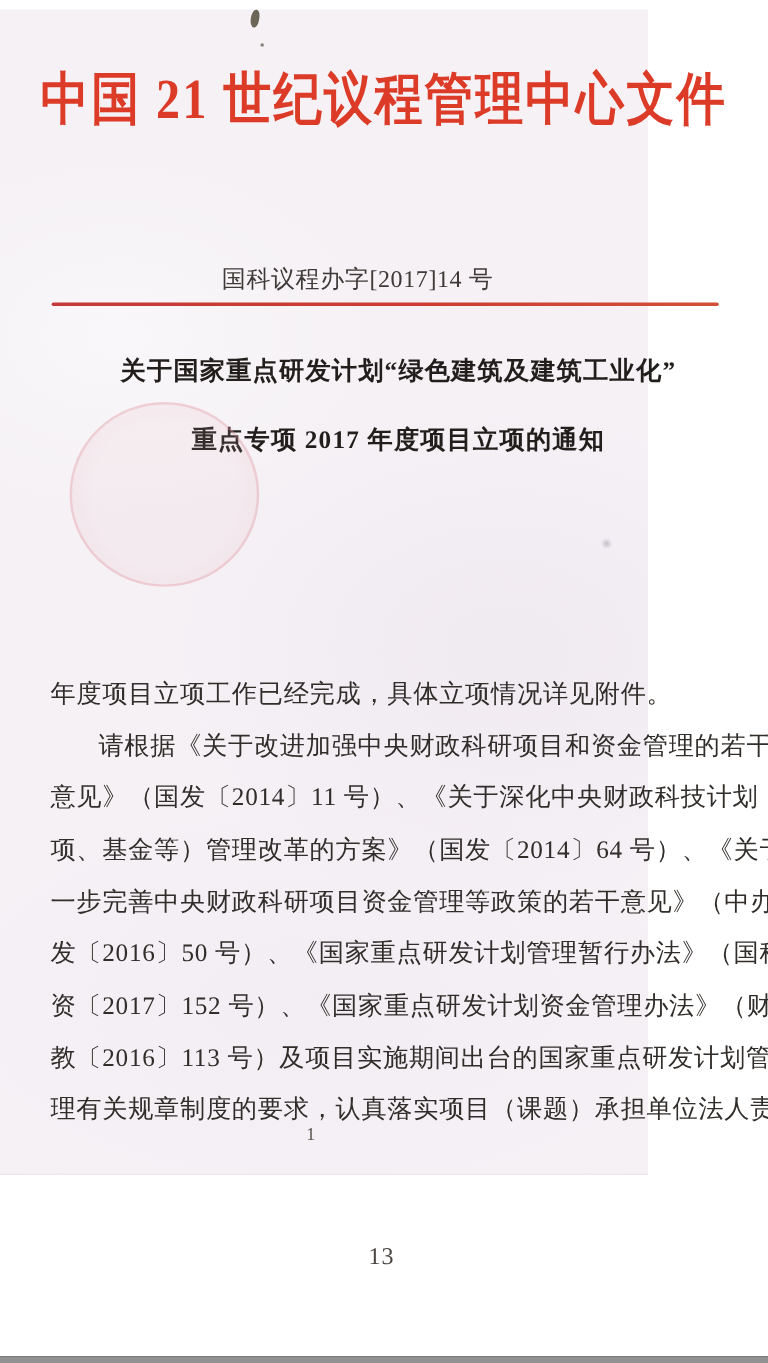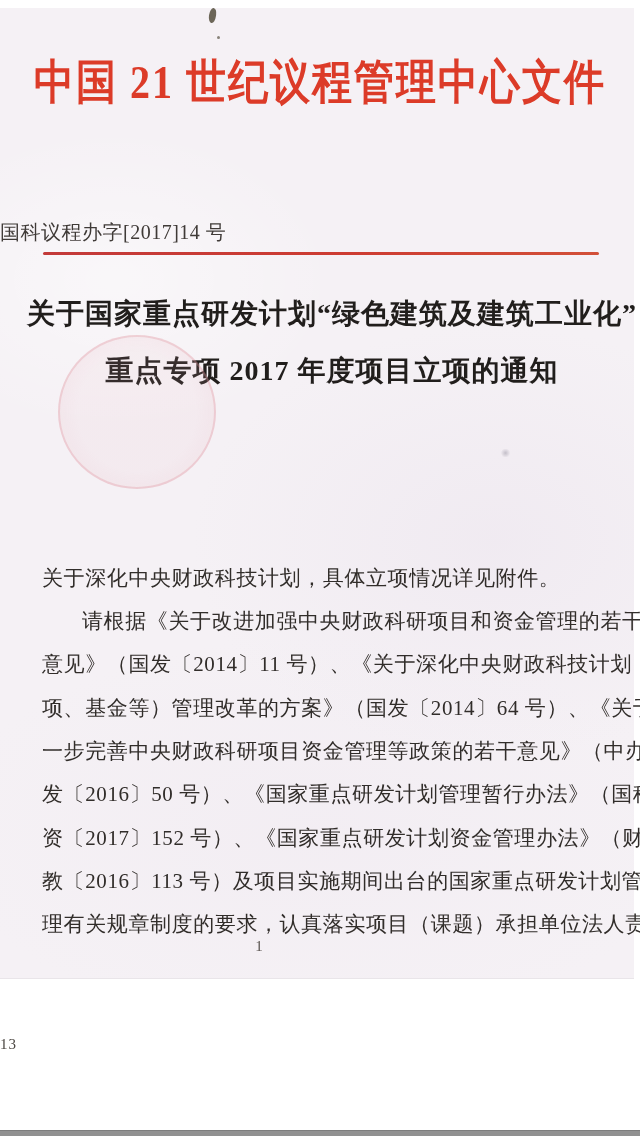--- a/index.html
+++ b/index.html
@@ -7,21 +7,21 @@
     width:640px;height:1136px;
     background:#ffffff;
     position:relative;
     overflow:hidden;
     font-family:"Liberation Serif","DejaVu Serif",serif;
   }
   .screen{position:absolute;inset:0;}
 
   
   .scan{
-    position:absolute;left:0;top:8px;width:634px;height:970px;
+    position:absolute;left:0;top:8px;width:540px;height:970px;
     background:
       radial-gradient(ellipse 320px 220px at 18% 28%, rgba(255,255,255,0.45), transparent 70%),
       radial-gradient(ellipse 420px 300px at 78% 55%, rgba(236,229,238,0.55), transparent 72%),
       radial-gradient(ellipse 500px 260px at 50% 85%, rgba(240,234,241,0.5), transparent 75%),
       #f5f1f5;
     border-bottom:1px solid #e9e5e9;
   }
 
   
   .letterhead{
@@ -31,40 +31,40 @@
     font-weight:700;
     font-size:40px;
     letter-spacing:2px;
     white-space:nowrap;
     transform:scaleY(1.18);
     transform-origin:top center;
   }
 
   .docnum{
     position:absolute;left:0;top:211px;width:596px;
-    text-align:left;
+    text-align:center;
     color:#3f3a37;
     font-size:20px;
     letter-spacing:0.5px;
     white-space:nowrap;
   }
 
   .redline{
     position:absolute;left:43px;top:244px;width:556px;height:3px;
     background:linear-gradient(90deg,#c33a3a 0%,#cd3c32 55%,#d25038 100%);
     border-radius:2px;
   }
 
   
   .title{
     position:absolute;left:24px;width:616px;
     text-align:center;
     color:#211e1c;
     font-weight:700;
-    font-size:28px;
+    font-size:21px;
     letter-spacing:1px;
     white-space:nowrap;
   }
   .title.l1{top:287px;}
   .title.l2{top:344px;}
 
   
   .seal{
     position:absolute;left:58px;top:327px;width:154px;height:150px;
     border:2px solid rgba(221,142,152,0.30);
@@ -104,23 +104,25 @@
     border-radius:50%;
   }
   .faint-mark{
     position:absolute;left:500px;top:441px;width:11px;height:8px;
     background:radial-gradient(circle, rgba(140,135,150,0.45), transparent 70%);
   }
 
   
   .pagenum-outer{
     position:absolute;left:0;top:1036px;width:596px;
+    text-align:center;
     color:#4a4540;
-    font-size:15px;
+    font-size:20px;
     letter-spacing:1px;
+    padding-left:20px;
   }
   .bottom-bar{
     position:absolute;left:0;top:1130px;width:640px;height:6px;
     background:#919191;
     border-top:1px solid #7d7d7d;
   }
 </style>
 </head>
 <body>
 
@@ -137,21 +139,21 @@
 
     <div class="redline"></div>
 
     <div class="title l1">关于国家重点研发计划“绿色建筑及建筑工业化”</div>
     <div class="title l2">重点专项 2017 年度项目立项的通知</div>
 
     <div class="seal"></div>
     <div class="faint-mark"></div>
 
 
-    <div class="bline lm" style="top:558px">关于深化中央财政科技计划，具体立项情况详见附件。</div>
+    <div class="bline lm" style="top:558px">年度项目立项工作已经完成，具体立项情况详见附件。</div>
 
     <div class="bline ind" style="top:601px">请根据《关于改进加强中央财政科研项目和资金管理的若干</div>
     <div class="bline lm" style="top:644px">意见》（国发〔2014〕11 号）、《关于深化中央财政科技计划（专</div>
     <div class="bline lm" style="top:688px">项、基金等）管理改革的方案》（国发〔2014〕64 号）、《关于进</div>
     <div class="bline lm" style="top:731px">一步完善中央财政科研项目资金管理等政策的若干意见》（中办</div>
     <div class="bline lm" style="top:774px">发〔2016〕50 号）、《国家重点研发计划管理暂行办法》（国科发</div>
     <div class="bline lm" style="top:818px">资〔2017〕152 号）、《国家重点研发计划资金管理办法》（财科</div>
     <div class="bline lm" style="top:861px">教〔2016〕113 号）及项目实施期间出台的国家重点研发计划管</div>
     <div class="bline lm" style="top:904px">理有关规章制度的要求，认真落实项目（课题）承担单位法人责</div>
 

